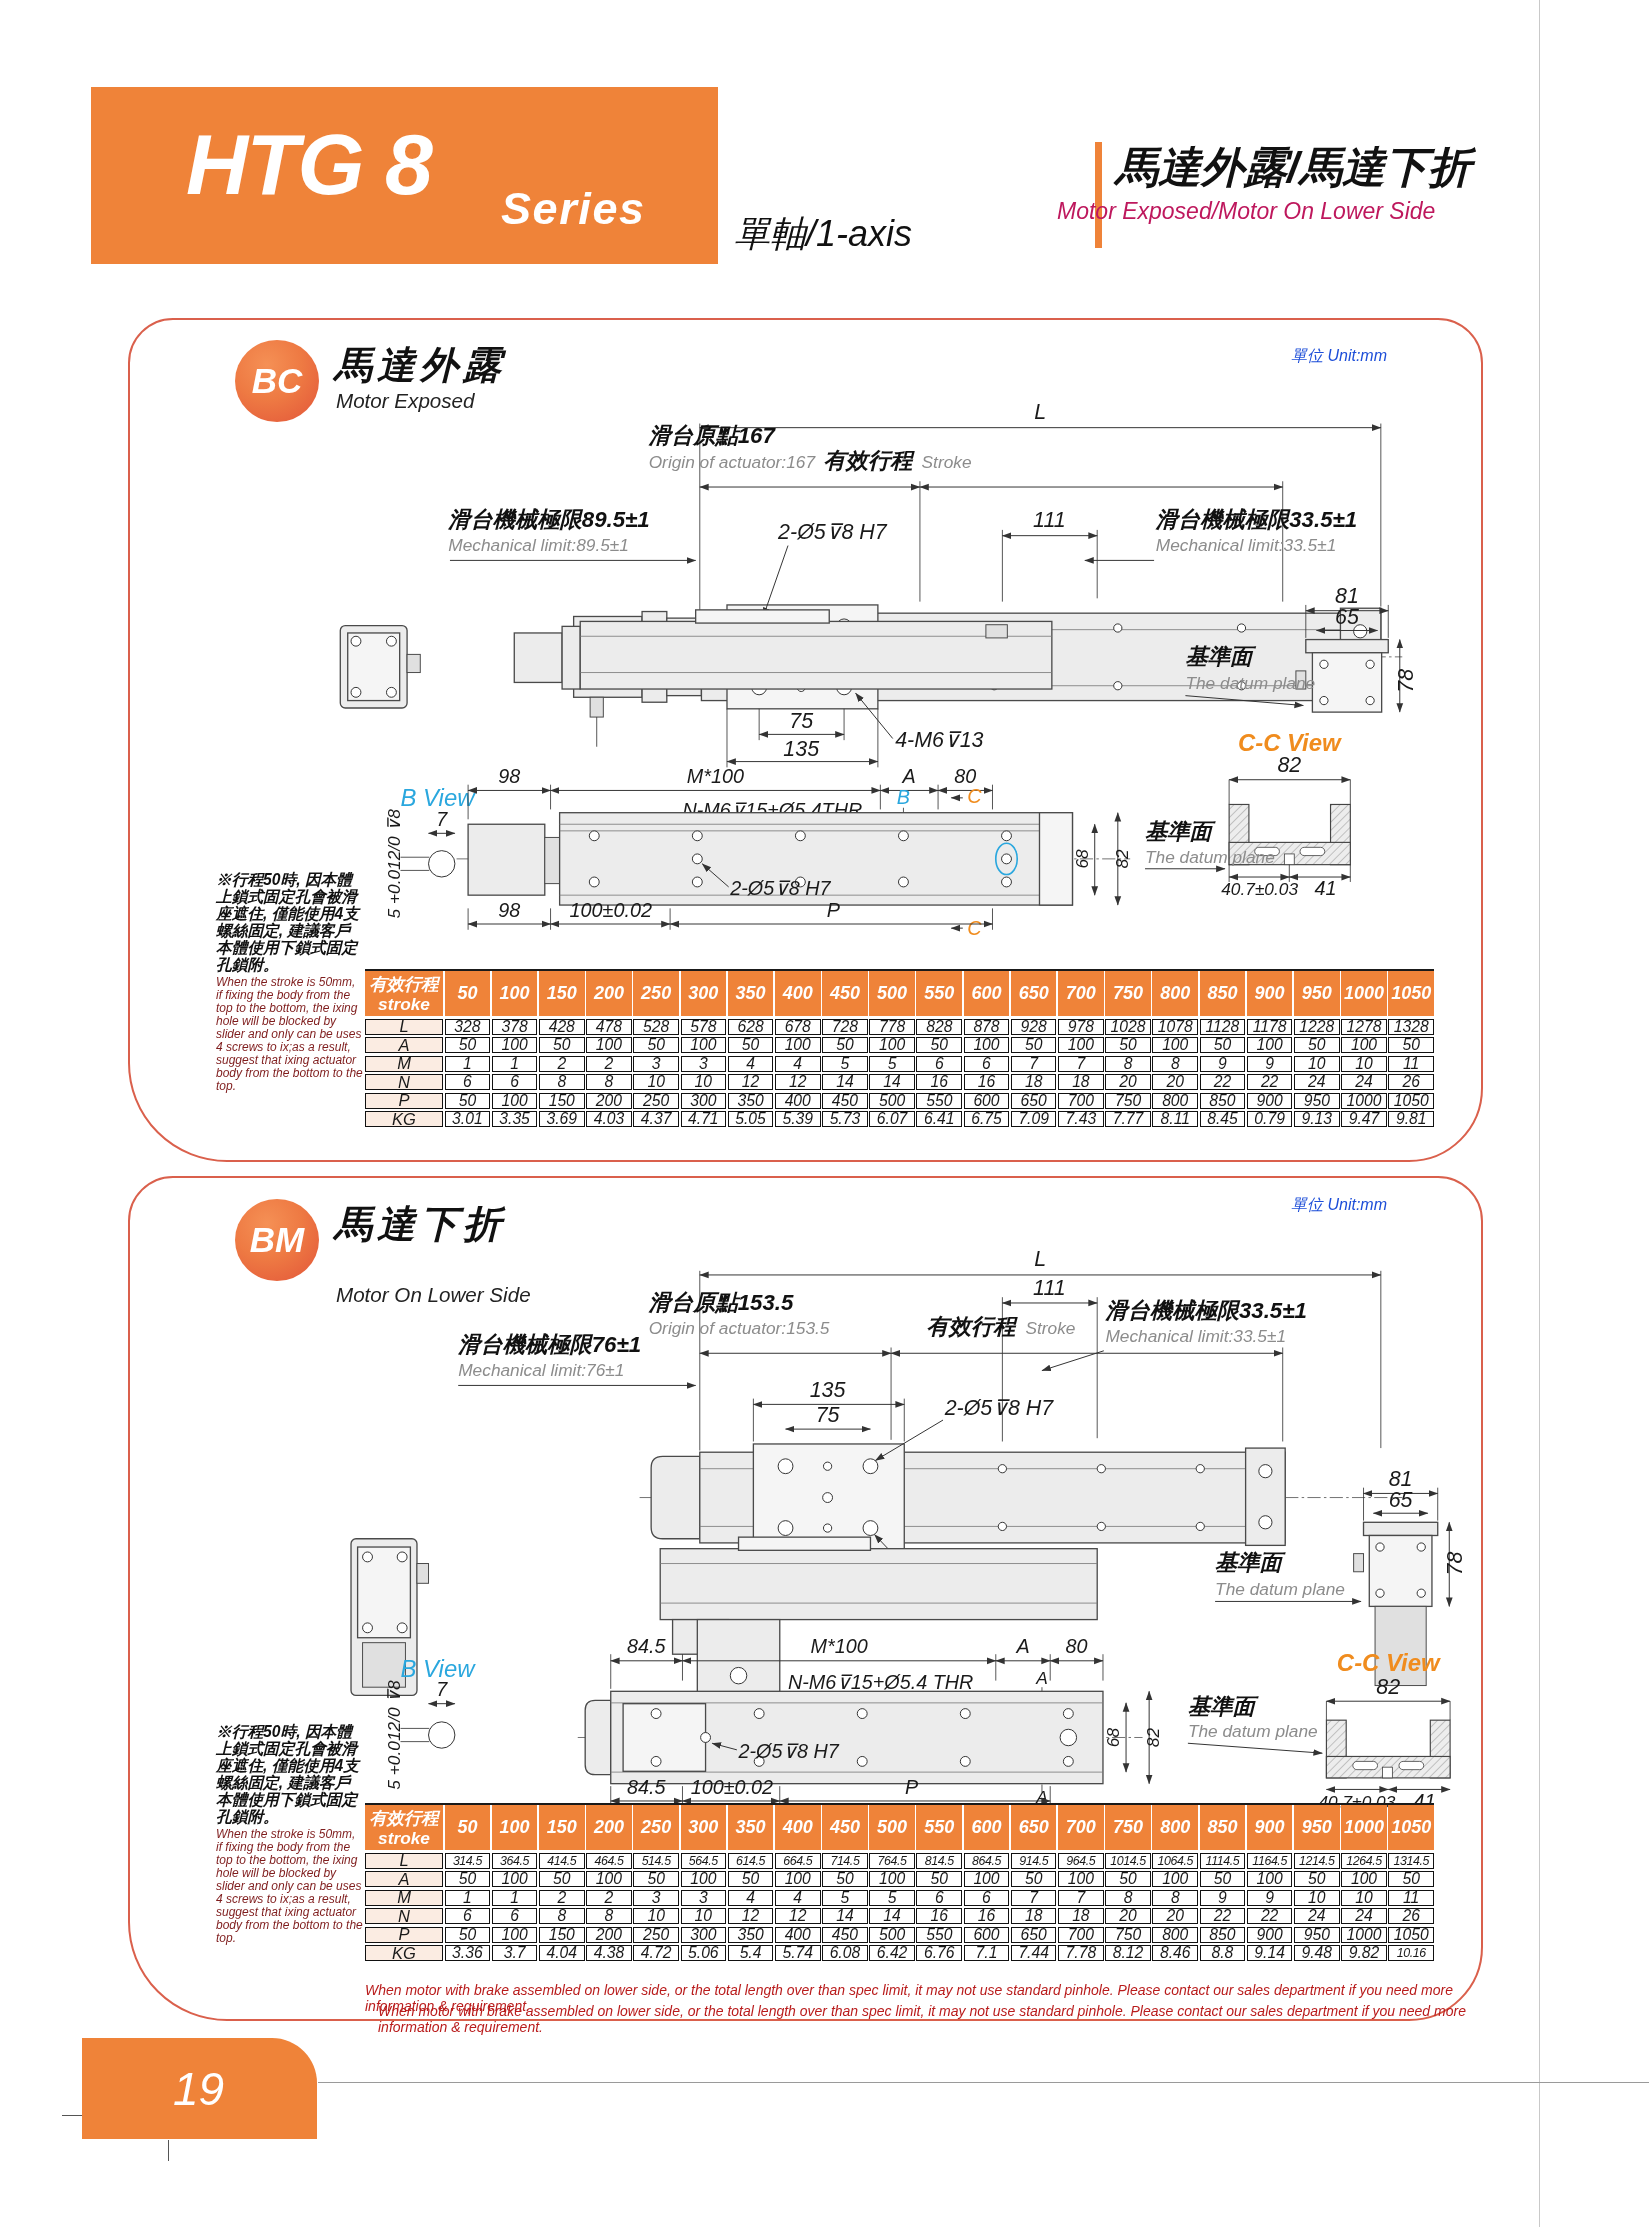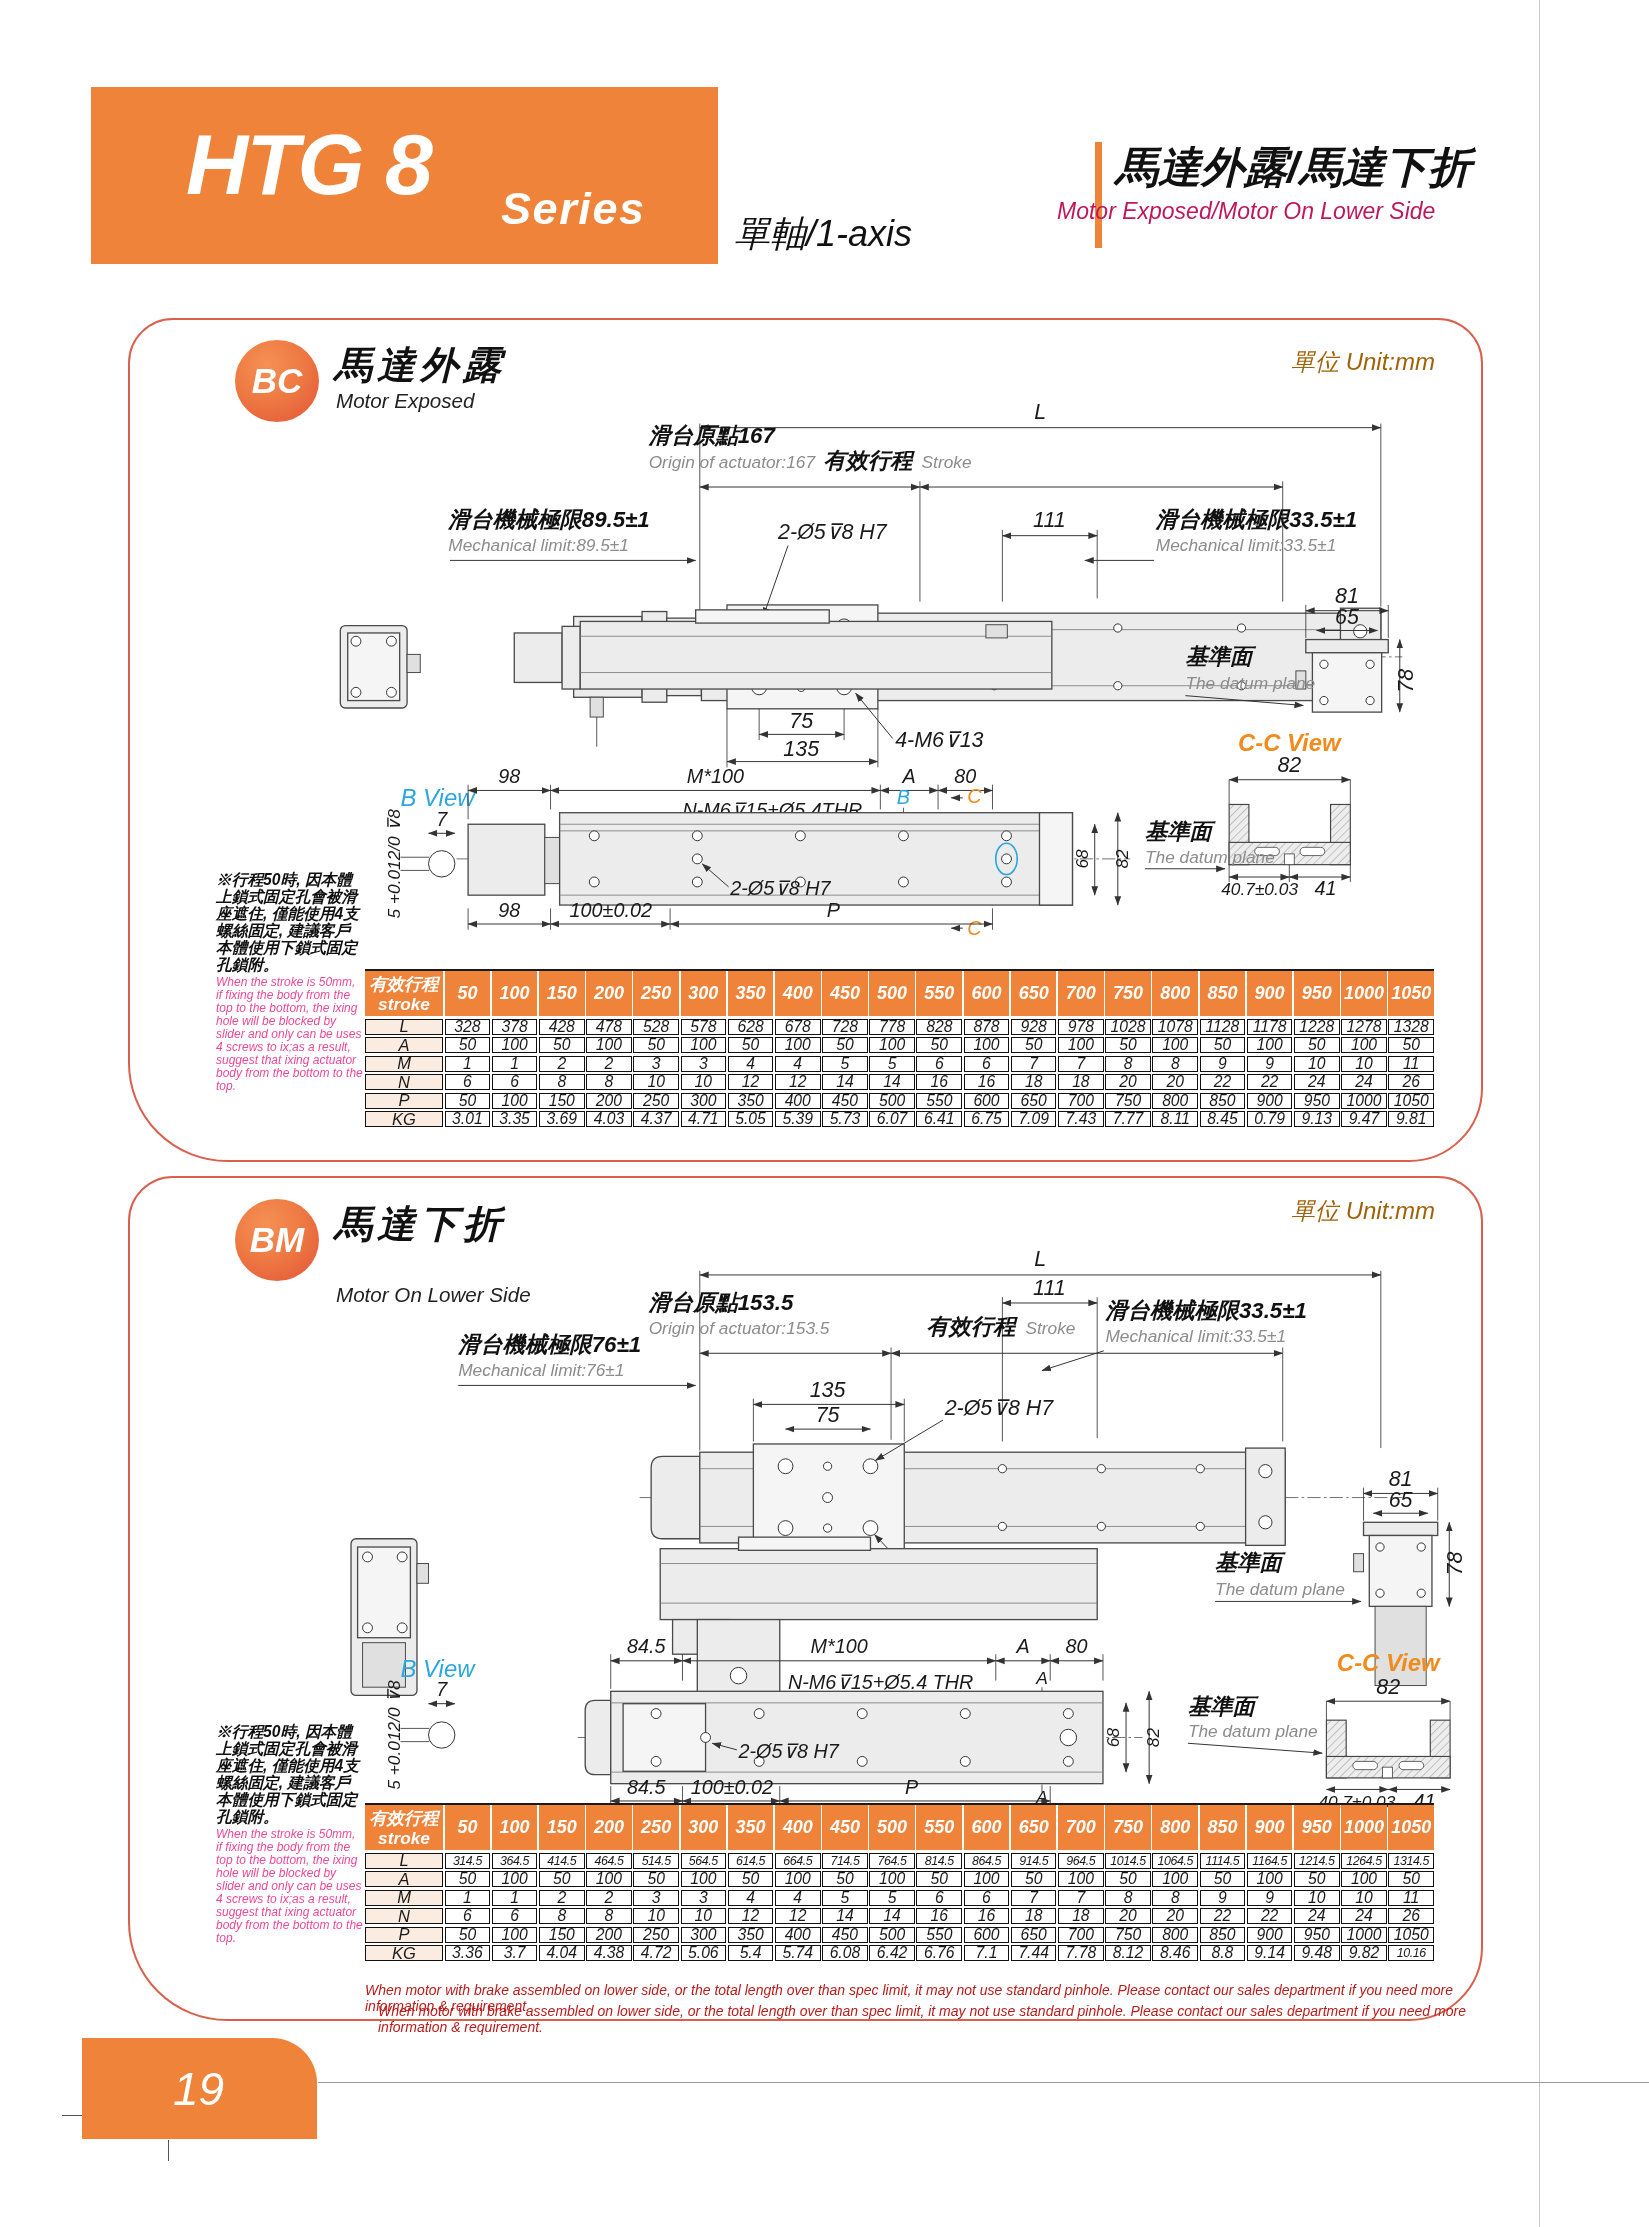--- a/index.html
+++ b/index.html
@@ -16,25 +16,25 @@
   .hdr-title-en{left:1057px;top:198px;font-size:23px;color:#be185d;}
   
   .panel{border:2.1px solid #DA604C;border-radius:45px 45px 74px 99px;background:#fff;}
   #bc-panel{left:128px;top:318px;width:1351px;height:840px;}
   #bm-panel{left:128px;top:1176px;width:1351px;height:841px;}
   .badge{width:84px;height:82px;border-radius:50%;
          background:radial-gradient(circle at 38% 30%,#F59055 0%,#EE7A43 45%,#E25439 100%);
          color:#fff;font-size:35px;font-weight:bold;display:flex;align-items:center;justify-content:center;}
   .sec-title-zh{font-size:38px;font-weight:bold;color:#111;letter-spacing:5px;}
   .sec-title-en{font-size:20.6px;color:#222;}
-  .unit{font-size:24px;color:#a16207;}
+  .unit{font-size:16px;color:#1d4ed8;}
   
   .note{width:148px;}
   .note-zh{font-size:15.7px;font-weight:bold;line-height:17px;color:#111;}
-  .note-en{font-size:12px;line-height:13px;color:#ec4899;margin-top:3.3px;}
+  .note-en{font-size:12px;line-height:13px;color:#7f1d1d;margin-top:3.3px;}
   
   .dtable{width:1069px;border-top:2.5px solid #1a1a1a;}
   .dt-row{display:grid;grid-template-columns:78px repeat(21,1fr);gap:1.6px;}
   .dt-head .dt-cell{background:#EF8339;color:#fff;font-weight:bold;font-size:18px;
         display:flex;align-items:center;justify-content:center;height:45px;}
   .dt-head .dt-label{background:#EF8339;color:#fff;flex-direction:column;line-height:20px;font-size:17.3px;}
   .dt-data{margin-top:2.5px;}
   .dt-data .dt-cell{background:#fff;border:1.2px solid #111;font-size:15.7px;height:14px;
         display:flex;align-items:center;justify-content:center;}
   .dt-data .dt-label{background:#FBECE2;font-size:16.5px;}

